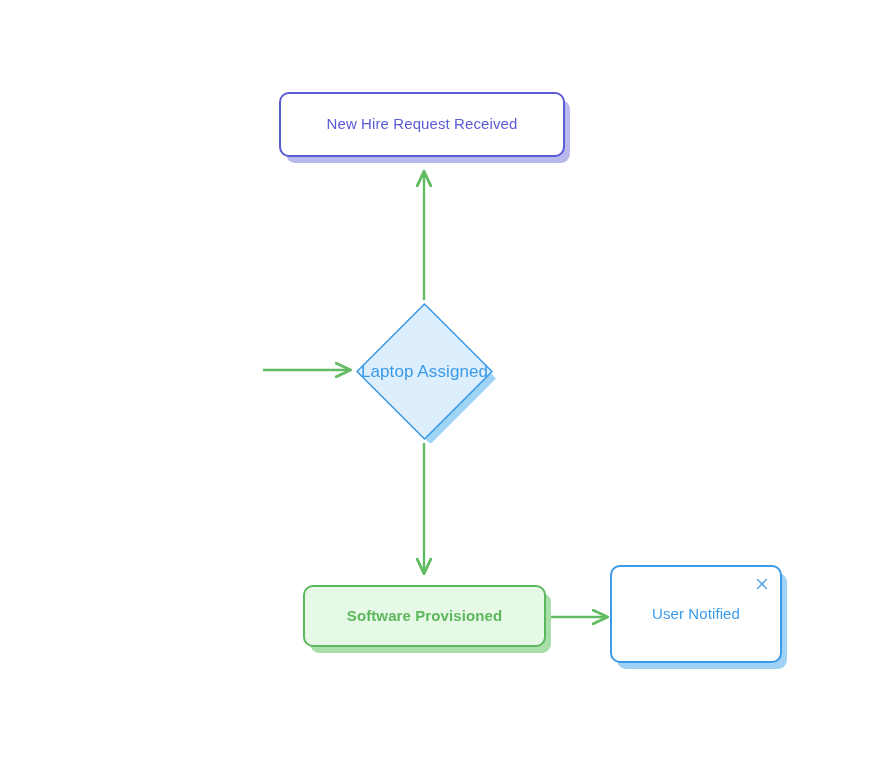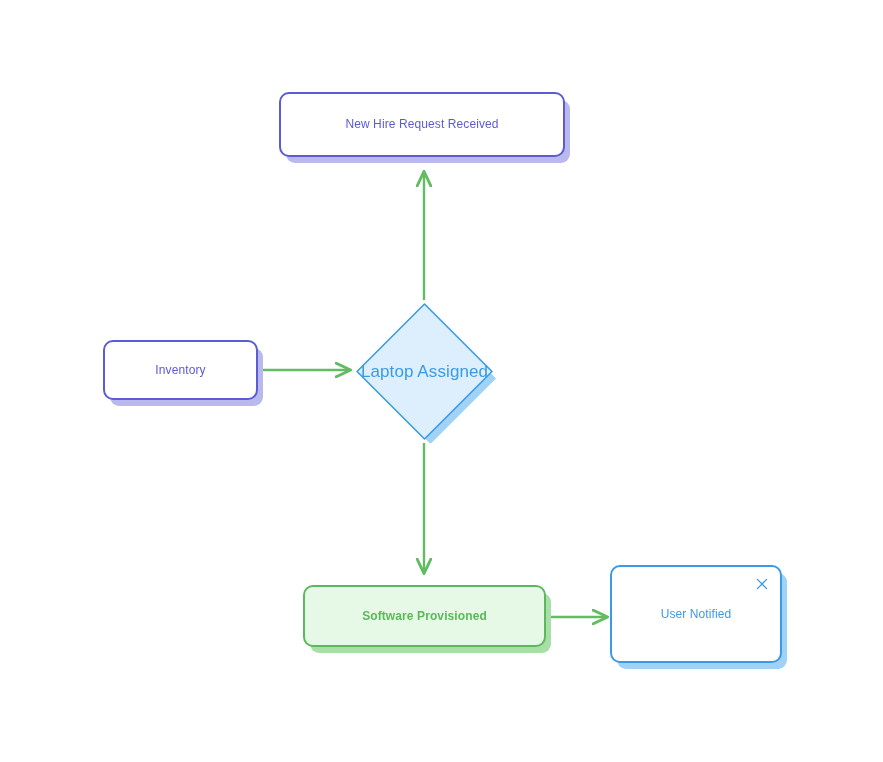--- a/index.html
+++ b/index.html
@@ -35,21 +35,21 @@
   }
 
   
   .node {
     position: absolute;
     box-sizing: border-box;
     display: flex;
     align-items: center;
     justify-content: center;
     text-align: center;
-    font-size: 12px;
+    font-size: 15px;
     line-height: 1.25;
     letter-spacing: 0.1px;
     user-select: none;
   }
 
   
   .node-rect {
     border-radius: 10px;
     border-width: 2px;
     border-style: solid;
@@ -155,23 +155,20 @@
 
     <g>
       <line x1="551" y1="617" x2="607" y2="617" stroke="#63bb63" stroke-width="2.4" marker-end="url(#arrow-green)"></line>
     </g>
   </svg>
 
   <div class="node node-rect node-start" style="left:279px; top:92px; width:286px; height:65px;">
     <span>New Hire Request Received</span>
   </div>
 
-  <div class="node node-rect node-plain" style="left:103px; top:340px; width:155px; height:60px;">
-    <span>Inventory</span>
-  </div>
 
   <div class="node-decision" style="left:353px; top:300px;">
     <svg class="diamond-shape" viewBox="0 0 143 143" xmlns="http://www.w3.org/2000/svg">
       <polygon points="71.5,6 137,71.5 71.5,137 6,71.5" fill="#9fd2f5" stroke="none" transform="translate(6,7)"></polygon>
       <polygon points="71.5,4 139,71.5 71.5,139 4,71.5" fill="#ddeffc" stroke="#3b9ae8" stroke-width="1.6" stroke-linejoin="round"></polygon>
     </svg>
     <span class="decision-label">Laptop Assigned</span>
   </div>
 
   <div class="node node-rect node-process" style="left:303px; top:585px; width:243px; height:62px;">

